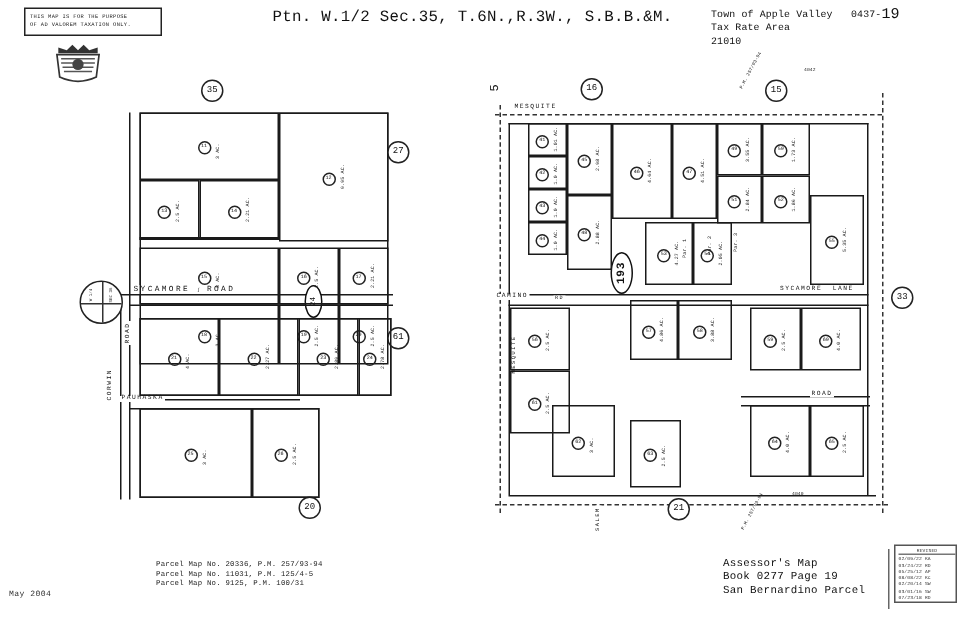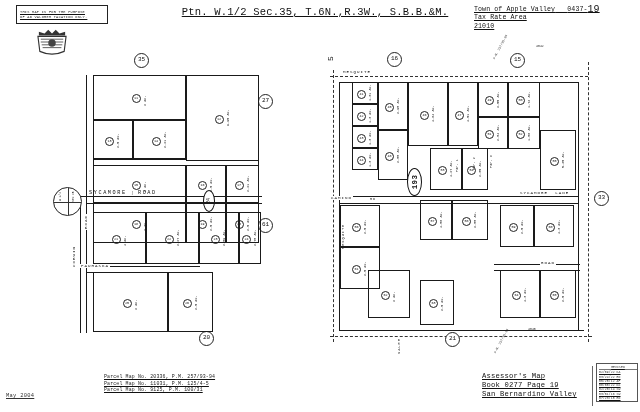--- a/index.html
+++ b/index.html
@@ -2,21 +2,21 @@
 <html><head>
 <meta charset="utf-8">
 <style>
   html,body{margin:0;padding:0;background:#ffffff;}
   body{
     width:640px;height:412px;position:relative;overflow:hidden;
     font-family:"Liberation Sans", sans-serif;
     color:#111;
     -webkit-font-smoothing:none;
   }
-  .abs{position:absolute;text-decoration:underline;}
+  .abs{position:absolute;}
 
   
   #notice-box{
     left:16px;top:5px;width:92px;height:19px;
     border:1px solid #222;box-sizing:border-box;
     display:flex;flex-direction:column;justify-content:center;
     padding:1px 3px;
   }
   #notice-box div{font-size:3.6px;line-height:4.6px;letter-spacing:.25px;
     font-family:"Liberation Mono", monospace;color:#222;}
@@ -370,21 +370,21 @@
 
 <div class="abs" id="pm-refs">
   <div class="l">Parcel Map No. 20336, P.M. 257/93-94</div>
   <div class="l">Parcel Map No. 11031, P.M. 125/4-5</div>
   <div class="l">Parcel Map No. 9125, P.M. 100/31</div>
 </div>
 
 <div class="abs" id="assessor-block">
   <div class="l">Assessor's Map</div>
   <div class="l">Book 0277 Page 19</div>
-  <div class="l">San Bernardino Valley</div>
+  <div class="l">San Bernardino Parcel</div>
 </div>
 
 <div class="abs" id="rev-divider"></div>
 <div class="abs" id="rev-table">
   <div class="hd">REVISED</div>
   <div id="rev-rows">
       <div class="r">02/09/22 KA</div>
       <div class="r">03/24/22 RD</div>
       <div class="r">05/25/12 AP</div>
       <div class="r">08/08/22 KC</div>

